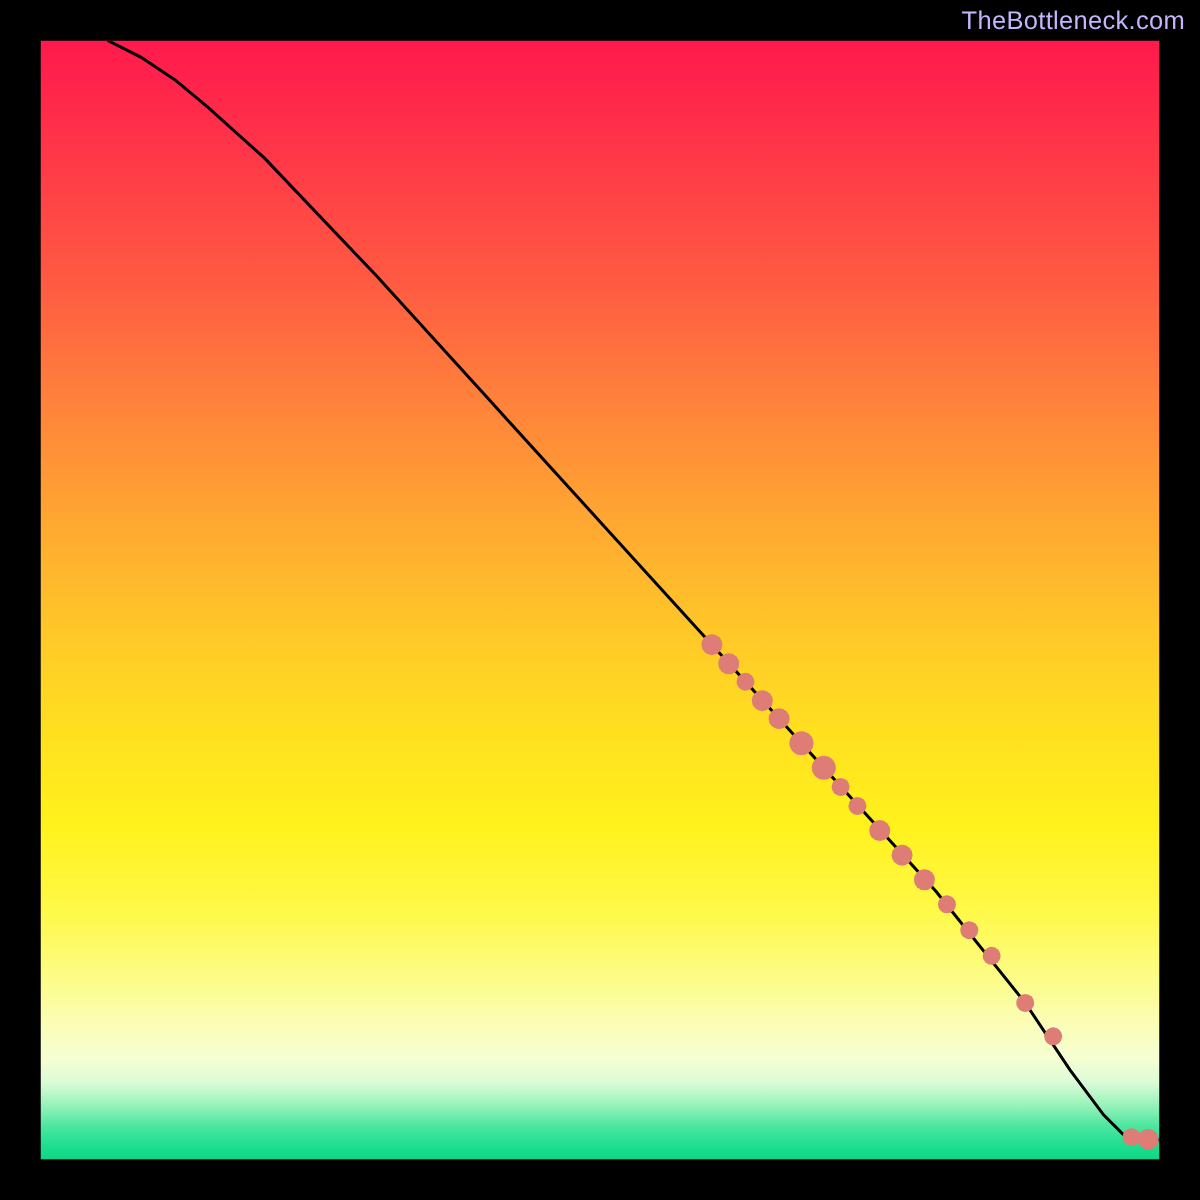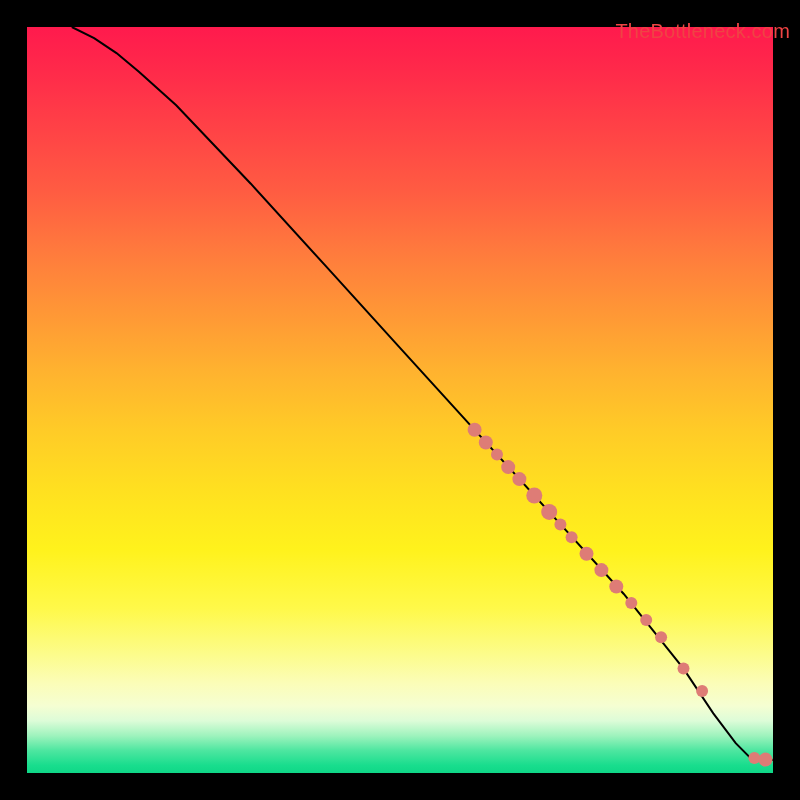--- a/index.html
+++ b/index.html
@@ -46,24 +46,24 @@
       #f5fed2 91%,
       #ddfcd8 93%,
       #9ef3bd 95%,
       #4de6a0 97%,
       #18dd8d 99%,
       #0fd787 100%
     );
   }
   .watermark {
     position: absolute;
-    top: 20px;
+    top: 4px;
     right: 10px;
-    font-size: 20px;
-    color: #ef4444;
+    font-size: 17px;
+    color: #c4b5fd;
     font-weight: 500;
     letter-spacing: 0.2px;
     user-select: none;
   }
   svg.curve {
     position: absolute;
     inset: 0;
     width: 746px;
     height: 746px;
   }

